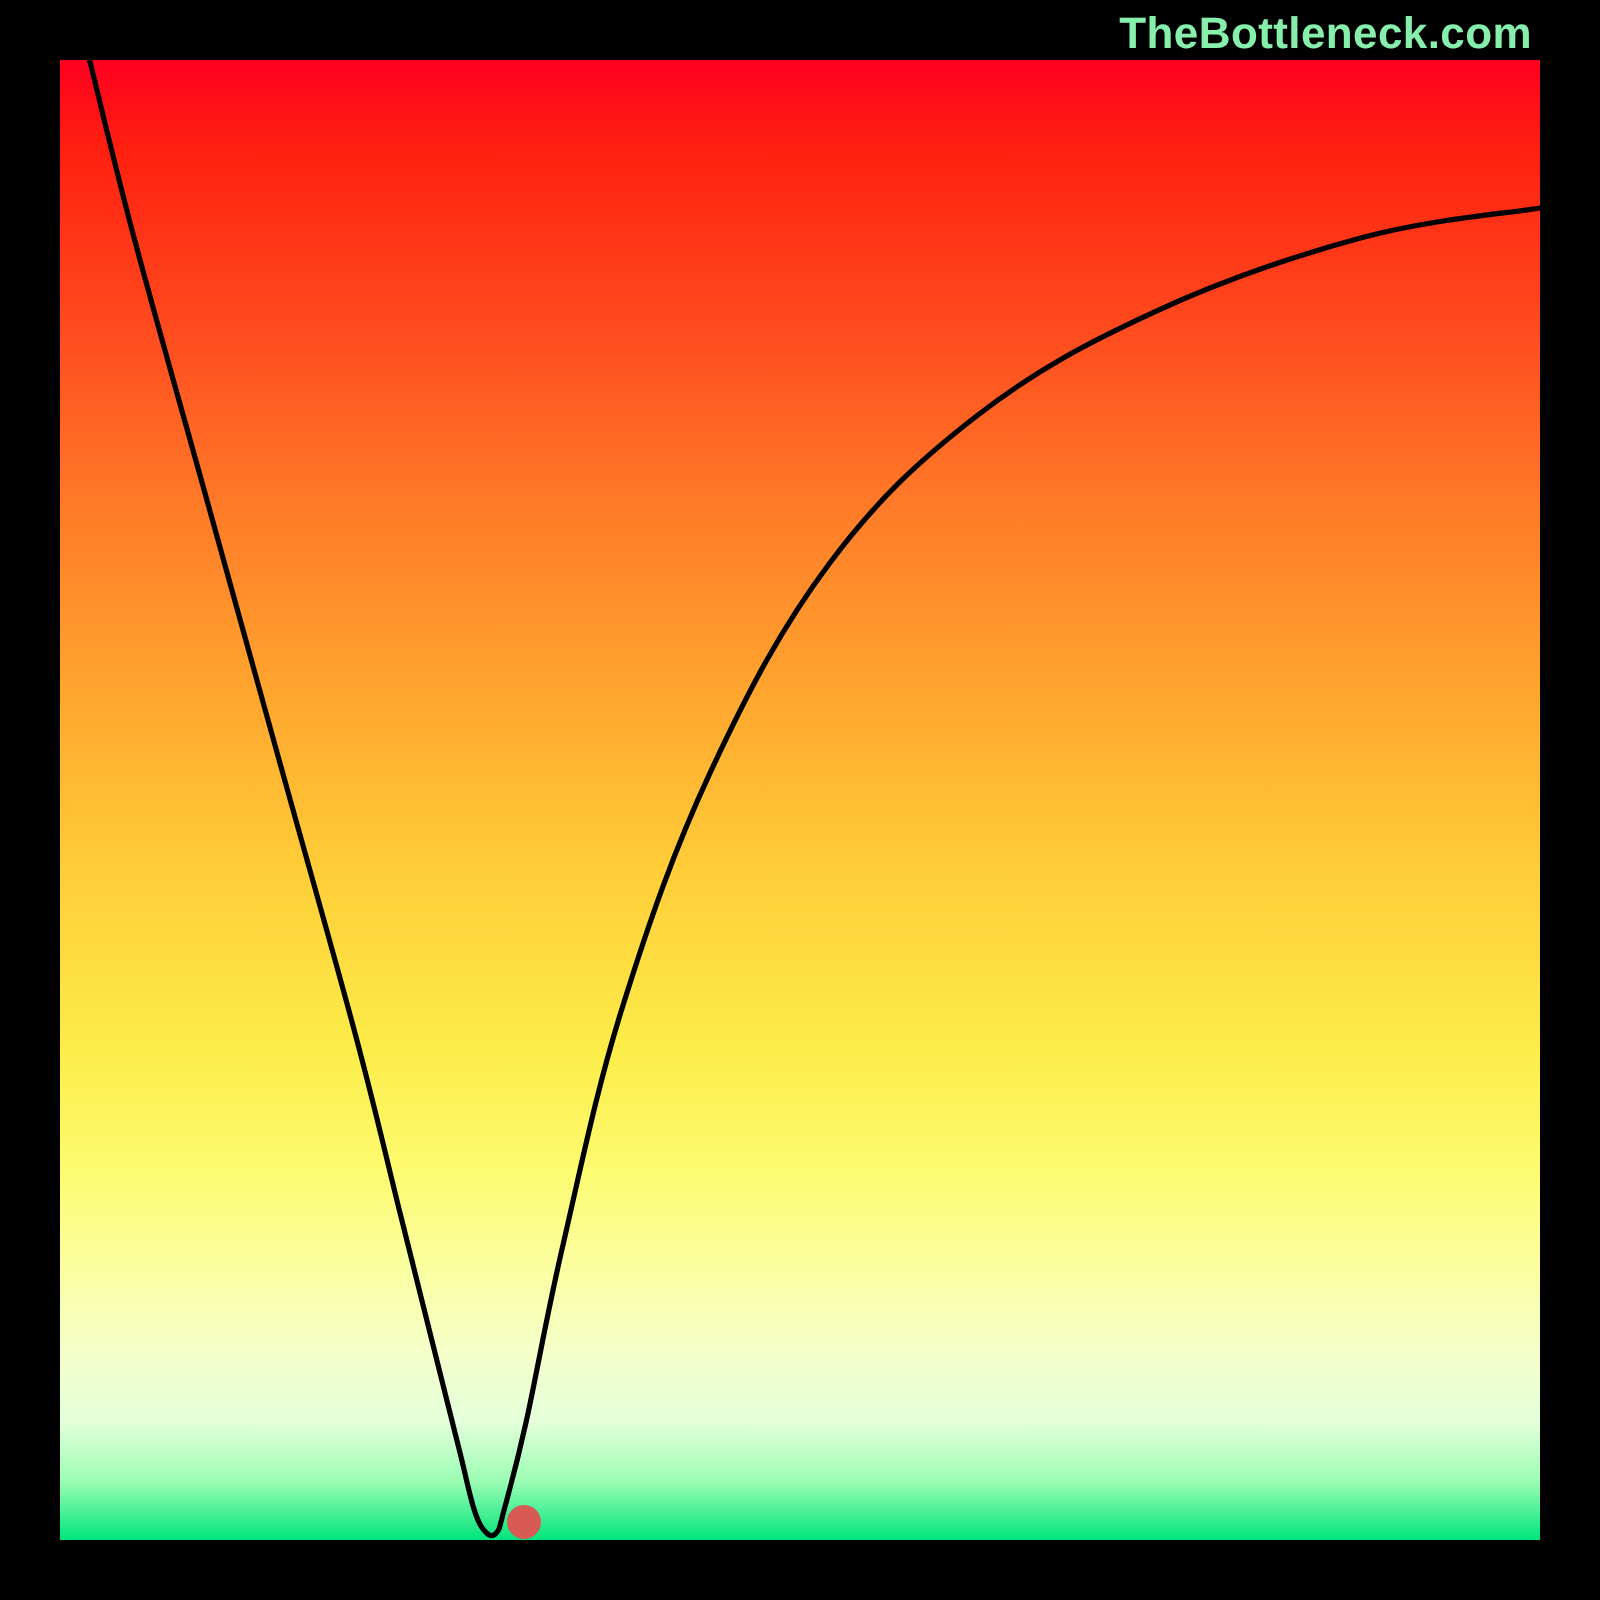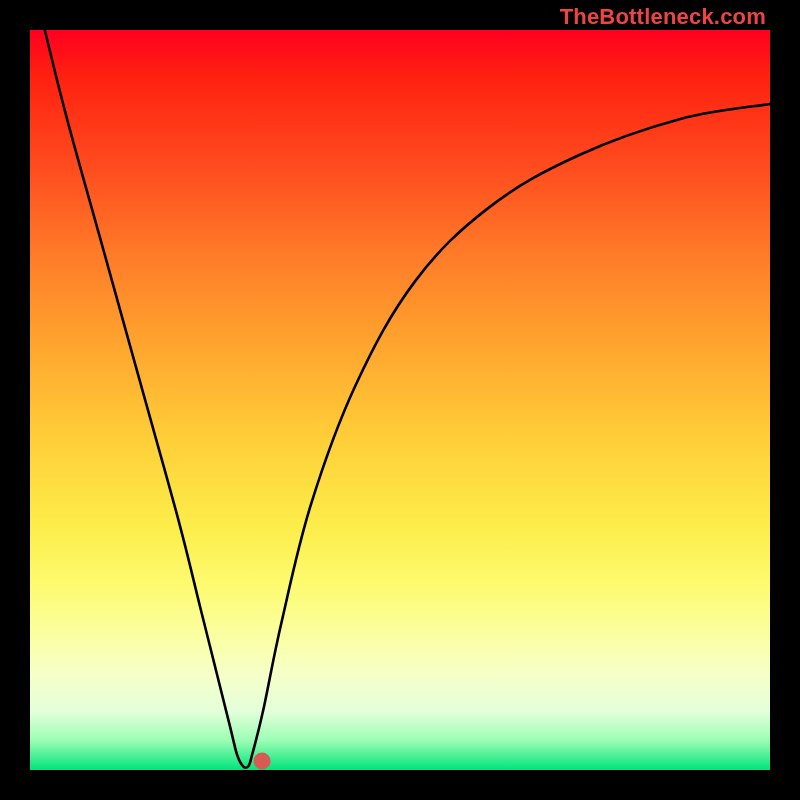--- a/index.html
+++ b/index.html
@@ -32,21 +32,21 @@
       #00e47c 100%
     );
   }
   .watermark {
     position: absolute;
     top: 4px;
     right: 34px;
     font-family: Arial, Helvetica, sans-serif;
     font-size: 22px;
     font-weight: 600;
-    color: #ef4444;
+    color: #86efac;
     letter-spacing: 0.2px;
     z-index: 10;
     user-select: none;
   }
   svg.curve {
     position: absolute;
     left: 0;
     top: 0;
     width: 740px;
     height: 740px;

